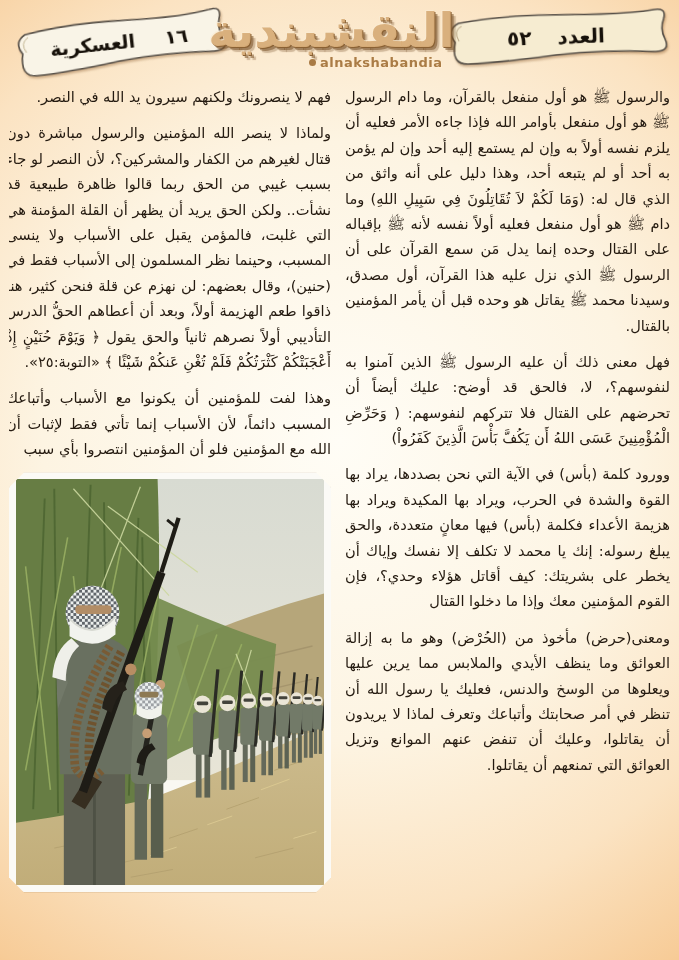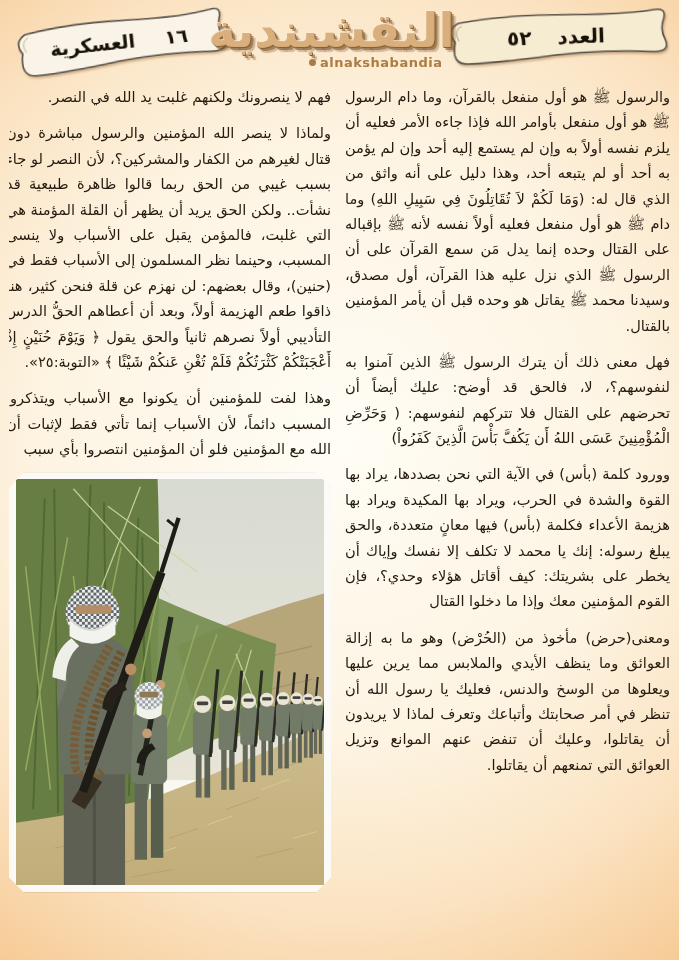--- a/index.html
+++ b/index.html
@@ -105,29 +105,29 @@
     <div class="banner-text">
       <span>١٦</span>
       <span>العسكرية</span>
     </div>
   </div>
 
   <div class="content">
 
     <div class="col">
       <p>والرسول ﷺ هو أول منفعل بالقرآن، وما دام الرسول ﷺ هو أول منفعل بأوامر الله فإذا جاءه الأمر فعليه أن يلزم نفسه أولاً به وإن لم يستمع إليه أحد وإن لم يؤمن به أحد أو لم يتبعه أحد، وهذا دليل على أنه واثق من الذي قال له: (وَمَا لَكُمْ لاَ تُقَاتِلُونَ فِي سَبِيلِ اللهِ) وما دام ﷺ هو أول منفعل فعليه أولاً نفسه لأنه ﷺ بإقباله على القتال وحده إنما يدل مَن سمع القرآن على أن الرسول ﷺ الذي نزل عليه هذا القرآن، أول مصدق، وسيدنا محمد ﷺ يقاتل هو وحده قبل أن يأمر المؤمنين بالقتال.</p>
-      <p>فهل معنى ذلك أن يترك الرسول ﷺ الذين آمنوا به لنفوسهم؟، لا، فالحق قد أوضح: عليك أيضاً أن تحرضهم على القتال فلا تتركهم لنفوسهم: ( وَحَرِّضِ الْمُؤْمِنِينَ عَسَى اللهُ أَن يَكُفَّ بَأْسَ الَّذِينَ كَفَرُواْ)</p>
+      <p>فهل معنى ذلك أن عليه الرسول ﷺ الذين آمنوا به لنفوسهم؟، لا، فالحق قد أوضح: عليك أيضاً أن تحرضهم على القتال فلا تتركهم لنفوسهم: ( وَحَرِّضِ الْمُؤْمِنِينَ عَسَى اللهُ أَن يَكُفَّ بَأْسَ الَّذِينَ كَفَرُواْ)</p>
       <p>وورود كلمة (بأس) في الآية التي نحن بصددها، يراد بها القوة والشدة في الحرب، ويراد بها المكيدة ويراد بها هزيمة الأعداء فكلمة (بأس) فيها معانٍ متعددة، والحق يبلغ رسوله: إنك يا محمد لا تكلف إلا نفسك وإياك أن يخطر على بشريتك: كيف أقاتل هؤلاء وحدي؟، فإن القوم المؤمنين معك وإذا ما دخلوا القتال</p>
       <p>ومعنى(حرض) مأخوذ من (الحُرْض) وهو ما به إزالة العوائق وما ينظف الأيدي والملابس مما يرين عليها ويعلوها من الوسخ والدنس، فعليك يا رسول الله أن تنظر في أمر صحابتك وأتباعك وتعرف لماذا لا يريدون أن يقاتلوا، وعليك أن تنفض عنهم الموانع وتزيل العوائق التي تمنعهم أن يقاتلوا.</p>
     </div>
 
     <div class="col">
-      <p>فهم لا ينصرونك ولكنهم غلبت يد الله في النصر.</p>
+      <p>فهم لا ينصرونك ولكنهم سيرون يد الله في النصر.</p>
       <p>ولماذا لا ينصر الله المؤمنين والرسول مباشرة دون قتال لغيرهم من الكفار والمشركين؟، لأن النصر لو جاء بسبب غيبي من الحق ربما قالوا ظاهرة طبيعية قد نشأت.. ولكن الحق يريد أن يظهر أن القلة المؤمنة هي التي غلبت، فالمؤمن يقبل على الأسباب ولا ينسى المسبب، وحينما نظر المسلمون إلى الأسباب فقط في (حنين)، وقال بعضهم: لن نهزم عن قلة فنحن كثير، هنا ذاقوا طعم الهزيمة أولاً، وبعد أن أعطاهم الحقُّ الدرس التأديبي أولاً نصرهم ثانياً والحق يقول ﴿ وَيَوْمَ حُنَيْنٍ إِذْ أَعْجَبَتْكُمْ كَثْرَتُكُمْ فَلَمْ تُغْنِ عَنكُمْ شَيْئًا ﴾ «التوبة:٢٥».</p>
-      <p>وهذا لفت للمؤمنين أن يكونوا مع الأسباب ويتذكروا المسبب دائماً، لأن الأسباب إنما تأتي فقط لإثبات أن الله مع المؤمنين فلو أن المؤمنين انتصروا بأي سبب</p>
+      <p>وهذا لفت للمؤمنين أن يكونوا مع الأسباب وأتباعك المسبب دائماً، لأن الأسباب إنما تأتي فقط لإثبات أن الله مع المؤمنين فلو أن المؤمنين انتصروا بأي سبب</p>
 
       <div class="photo-frame">
         <svg viewBox="0 0 322 418" preserveAspectRatio="none">
           <defs>
             <linearGradient id="sky" x1="0" y1="0" x2="0" y2="1">
               <stop offset="0" stop-color="#d9dcd4"></stop>
                 <stop offset="1" stop-color="#e9e6d9"></stop>
             </linearGradient>
             <linearGradient id="ground" x1="0" y1="0" x2="0" y2="1">
               <stop offset="0" stop-color="#cdbb8c"></stop>

